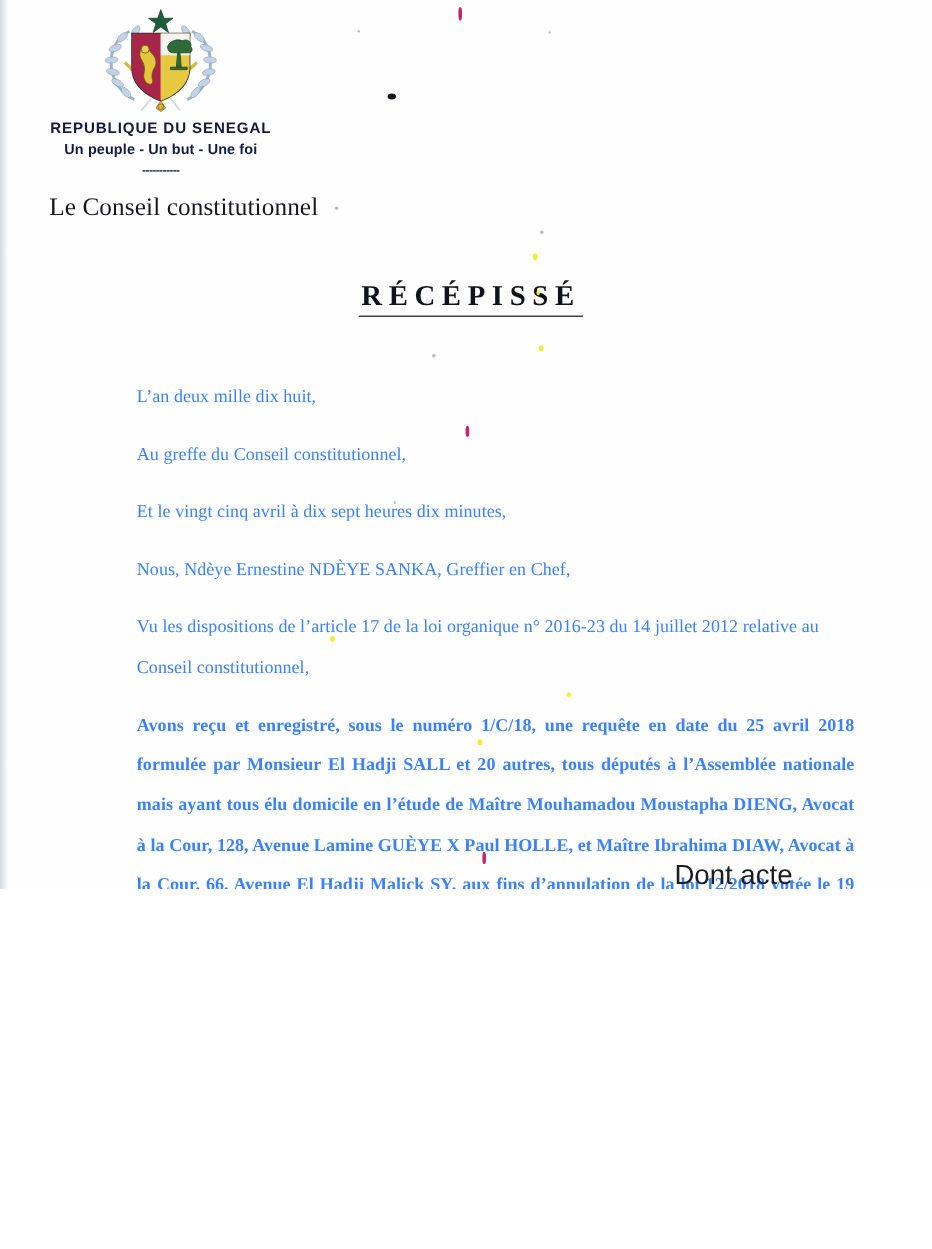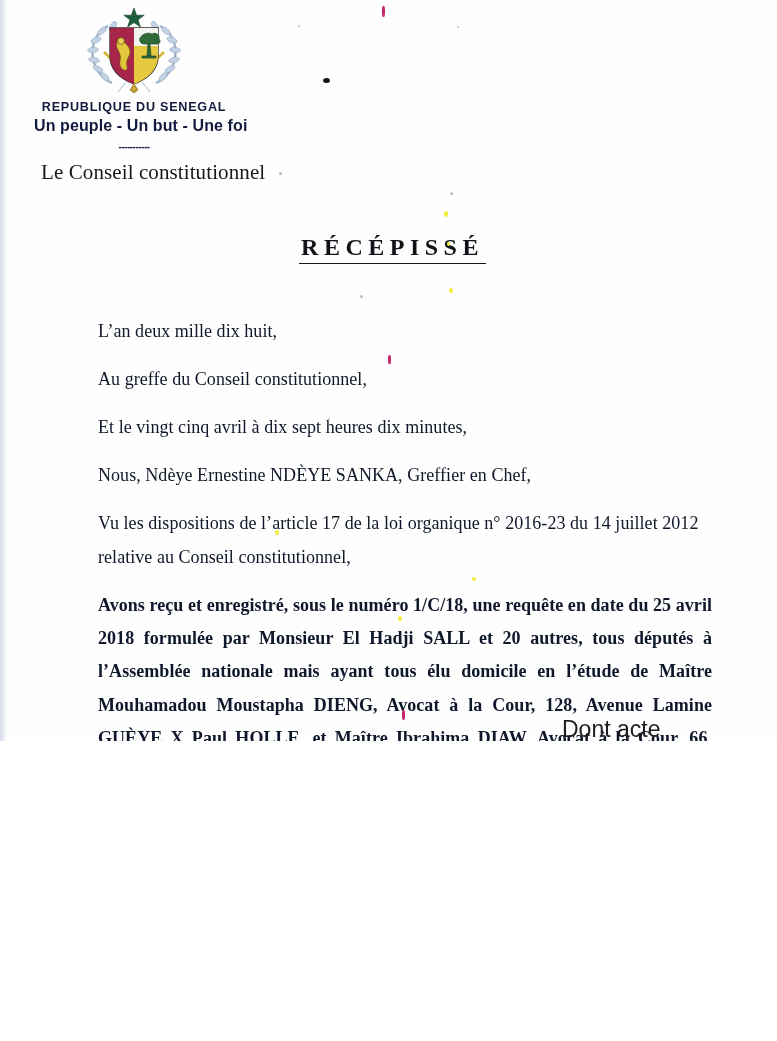--- a/index.html
+++ b/index.html
@@ -46,21 +46,21 @@
     font-weight: bold;
     font-size: 12.6px;
     letter-spacing: 0.75px;
     color: #131a3e;
     margin-top: 2px;
     white-space: nowrap;
   }
   .rep-motto {
     font-family: "Liberation Sans", sans-serif;
     font-weight: bold;
-    font-size: 16px;
+    font-size: 12px;
     letter-spacing: 0.1px;
     color: #131a3e;
     margin-top: 3px;
     white-space: nowrap;
   }
   .rep-dashes {
     font-family: "Liberation Sans", sans-serif;
     font-weight: bold;
     font-size: 10px;
     letter-spacing: -0.5px;
@@ -95,24 +95,24 @@
     left: 4px;
   }
 
   
   .body-block {
     position: absolute;
     left: 98px; top: 315px;
     width: 614px;
   }
   .para {
-    font-size: 18px;
+    font-size: 15px;
     line-height: 33.6px;
-    color: #0f172a;
-    margin: 0 0 15px 0;
+    color: #3b82f6;
+    margin: 0 0 15px 16px;
     letter-spacing: 0.05px;
   }
   .para.justified { text-align: justify; text-justify: inter-word; }
   .para.tight { margin-bottom: 14px; }
   .para.lead { margin-bottom: 14.5px; }
   .para.block2 { line-height: 33.4px; font-weight: bold; }
 
   
   .dont-acte {
     position: absolute;

